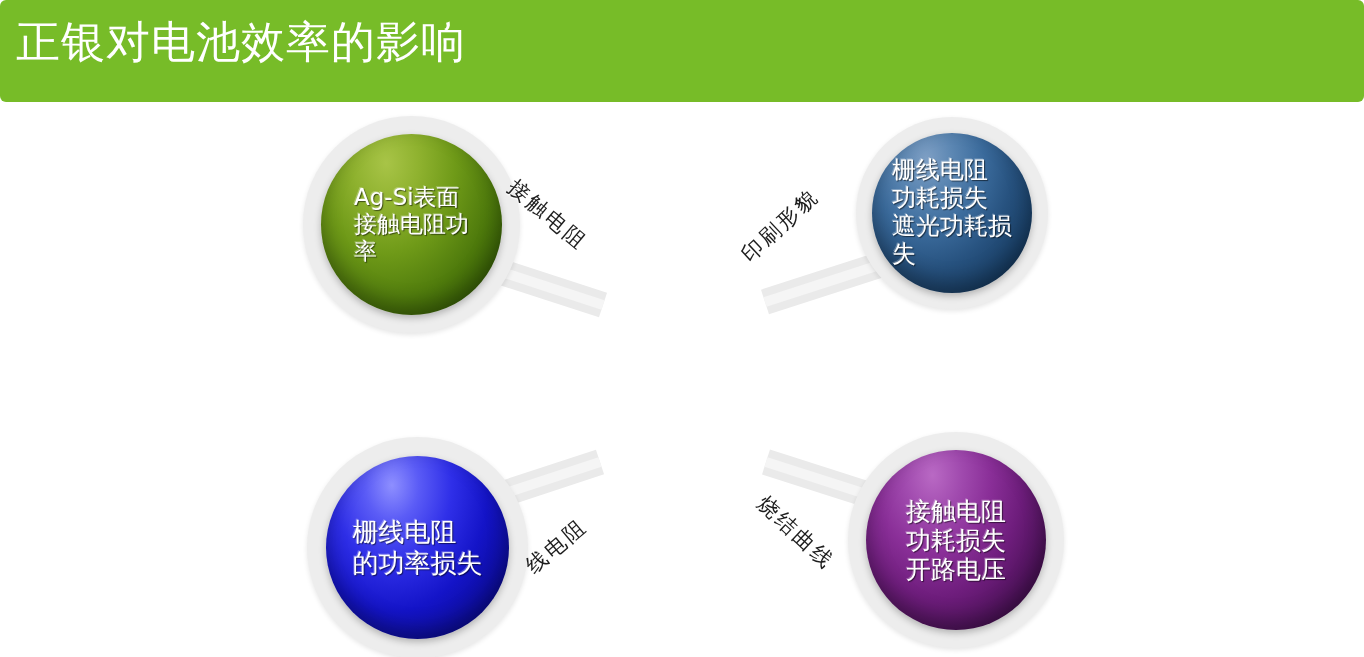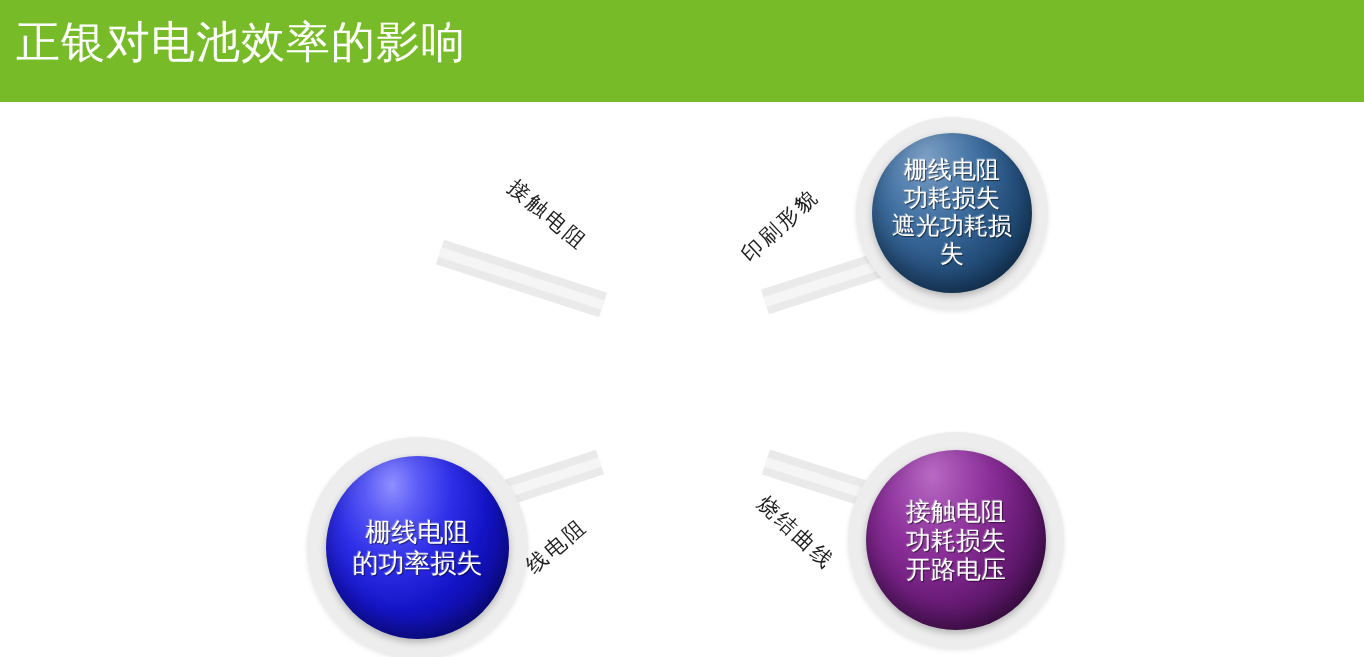--- a/index.html
+++ b/index.html
@@ -24,20 +24,21 @@
   }
 
   
   #title-banner {
     position: absolute;
     left: 0;
     top: 0;
     width: 1364px;
     height: 102px;
     background: #77bc28;
+    border-radius: 6px;
   }
   #title-text {
     position: absolute;
     left: 16px;
     top: 11px;
     color: #ffffff;
     font-size: 44px;
     line-height: 62px;
     letter-spacing: 1px;
     font-family: "DejaVu Sans", "Liberation Sans", sans-serif;
@@ -81,21 +82,20 @@
   .node-label {
     position: absolute;
     left: 0;
     top: 0;
     width: 100%;
     height: 100%;
     display: flex;
     align-items: center;
     justify-content: center;
     color: #ffffff;
-    text-align: center;
     line-height: 1.16;
     text-shadow: 1px 1px 1px rgba(0,0,0,0.55), -1px -1px 0 rgba(255,255,255,0.28);
     font-family: "DejaVu Sans", "Liberation Sans", sans-serif;
     white-space: pre-line;
     pointer-events: none;
   }
 
   
   #node-center {
     left: 531px;
@@ -312,20 +312,28 @@
 
         <line x1="600" y1="360" x2="442" y2="412" stroke="#eaeaea" stroke-width="26"></line>
         <line x1="600" y1="360" x2="442" y2="412" stroke="#f5f5f5" stroke-width="10"></line>
 
         <line x1="766" y1="360" x2="922" y2="410" stroke="#eaeaea" stroke-width="26"></line>
         <line x1="766" y1="360" x2="922" y2="410" stroke="#f5f5f5" stroke-width="10"></line>
       </g>
     </svg>
 
 
+    <div id="node-green" class="node">
+      <div class="node-ring"></div>
+      <div id="green-disc" class="node-disc">
+        <div id="green-label" class="node-label">Ag-Si表面
+接触电阻功
+率</div>
+      </div>
+    </div>
 
     <div id="node-blue-tr" class="node">
       <div class="node-ring"></div>
       <div id="blue-tr-disc" class="node-disc">
         <div id="blue-tr-label" class="node-label">栅线电阻
 功耗损失
 遮光功耗损
 失</div>
       </div>
     </div>

